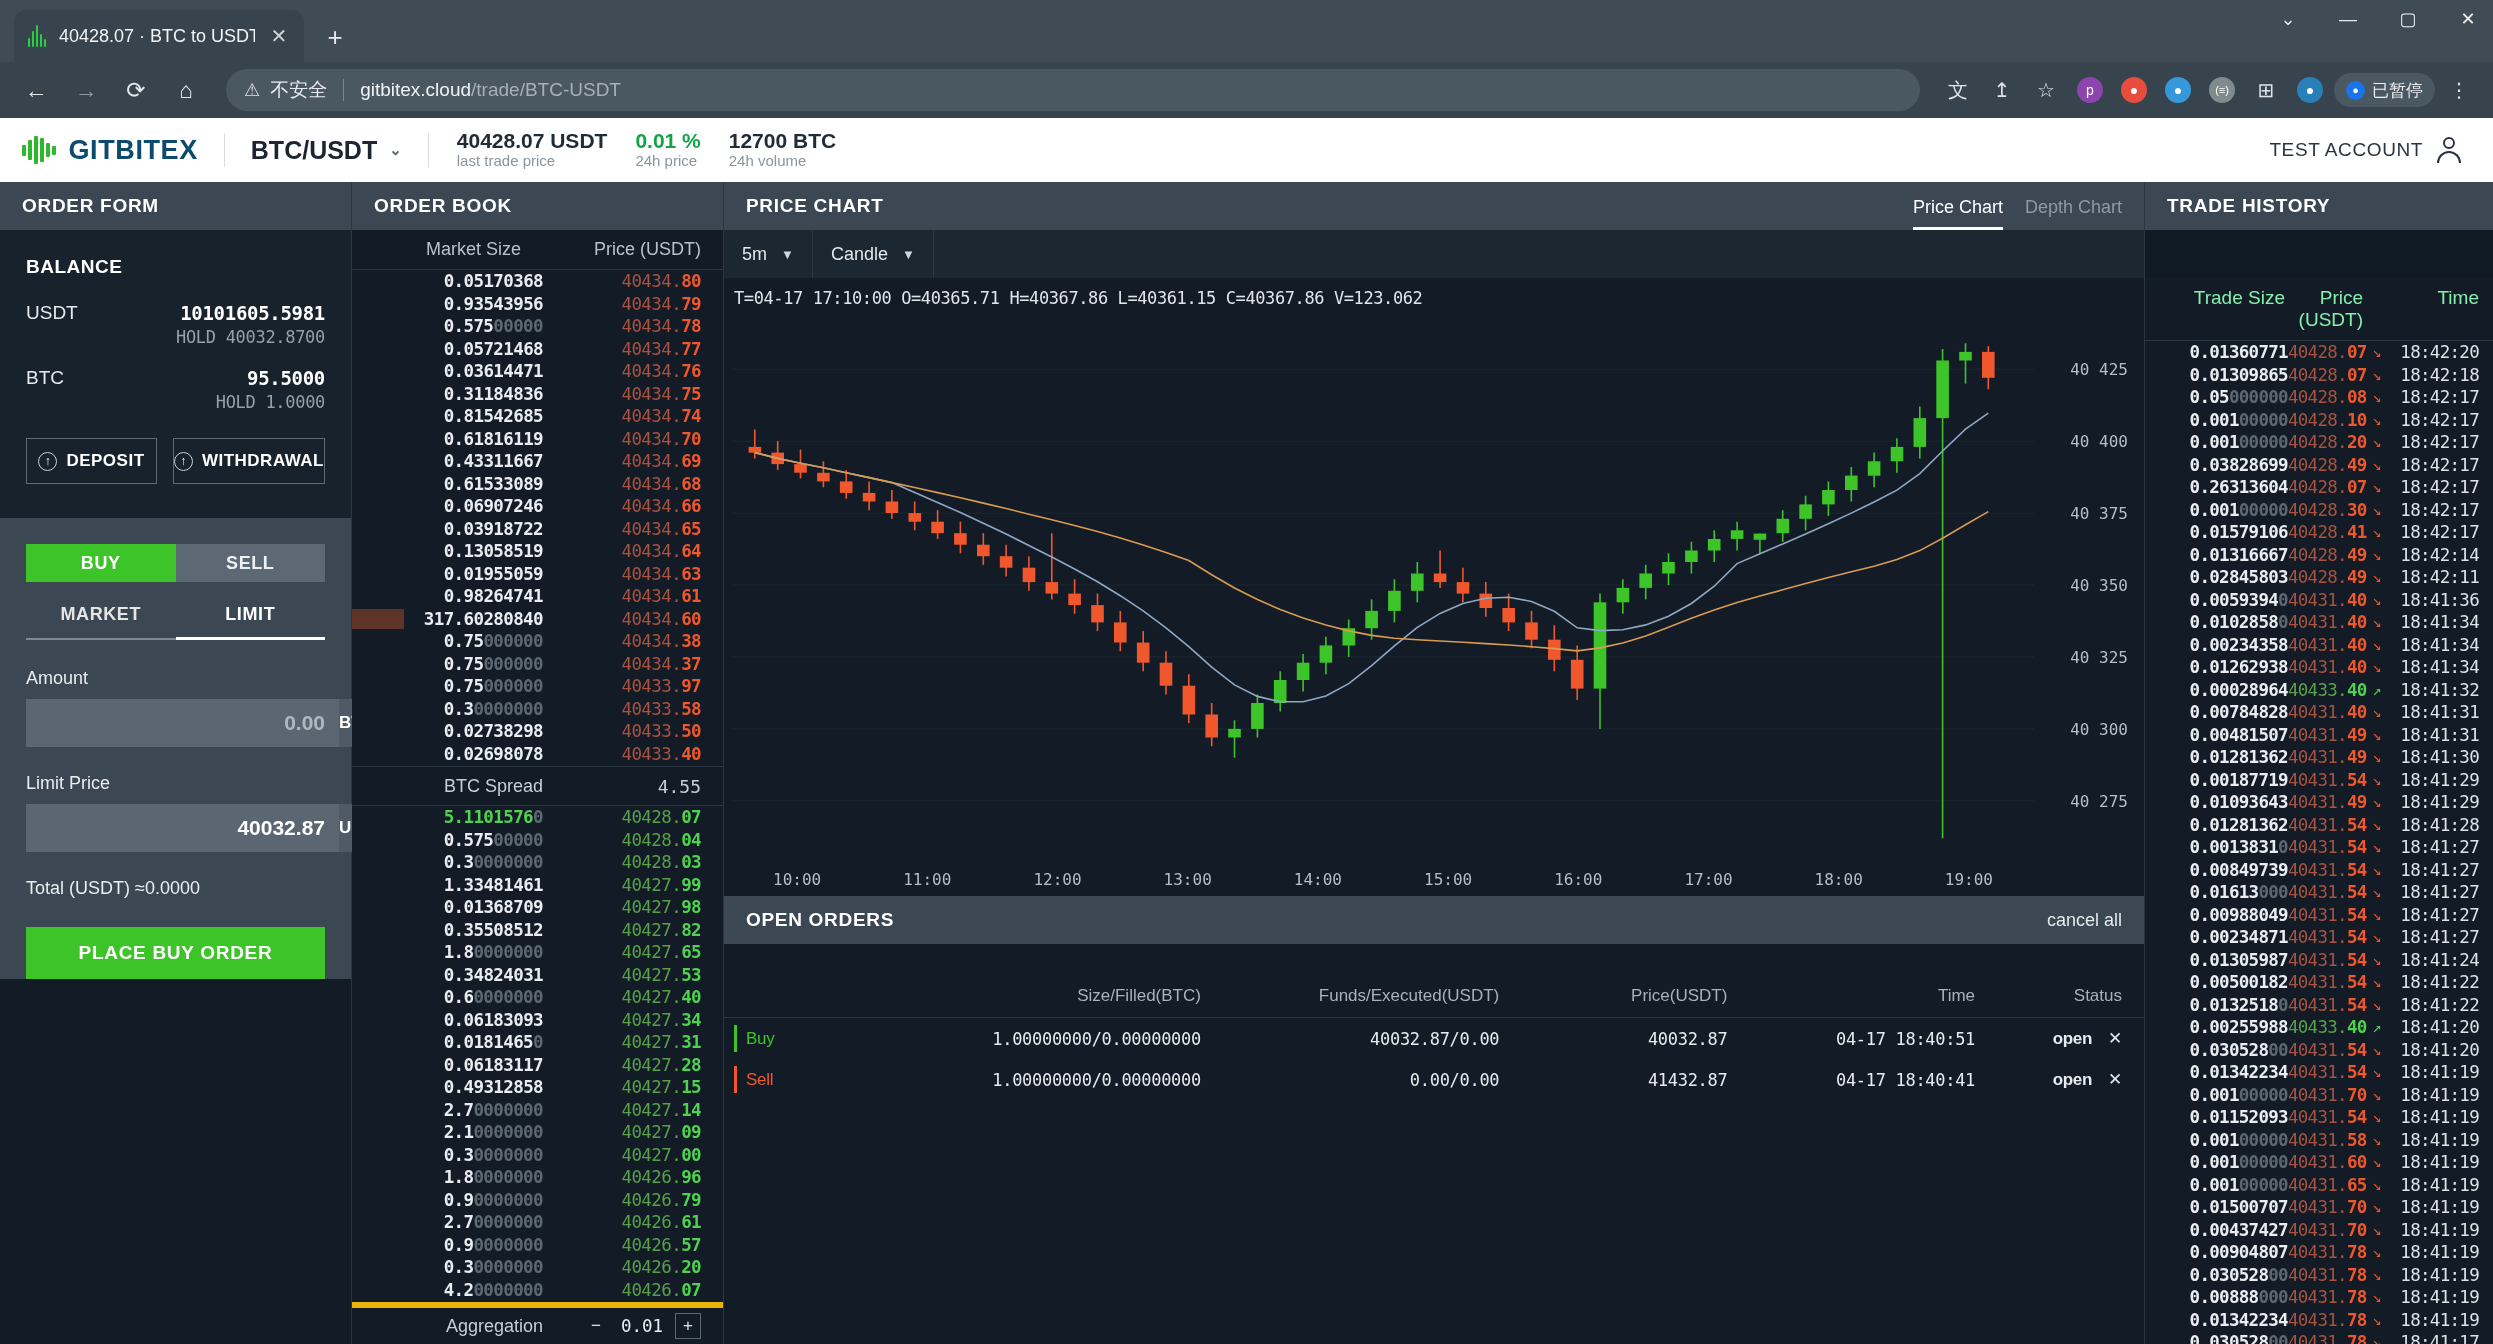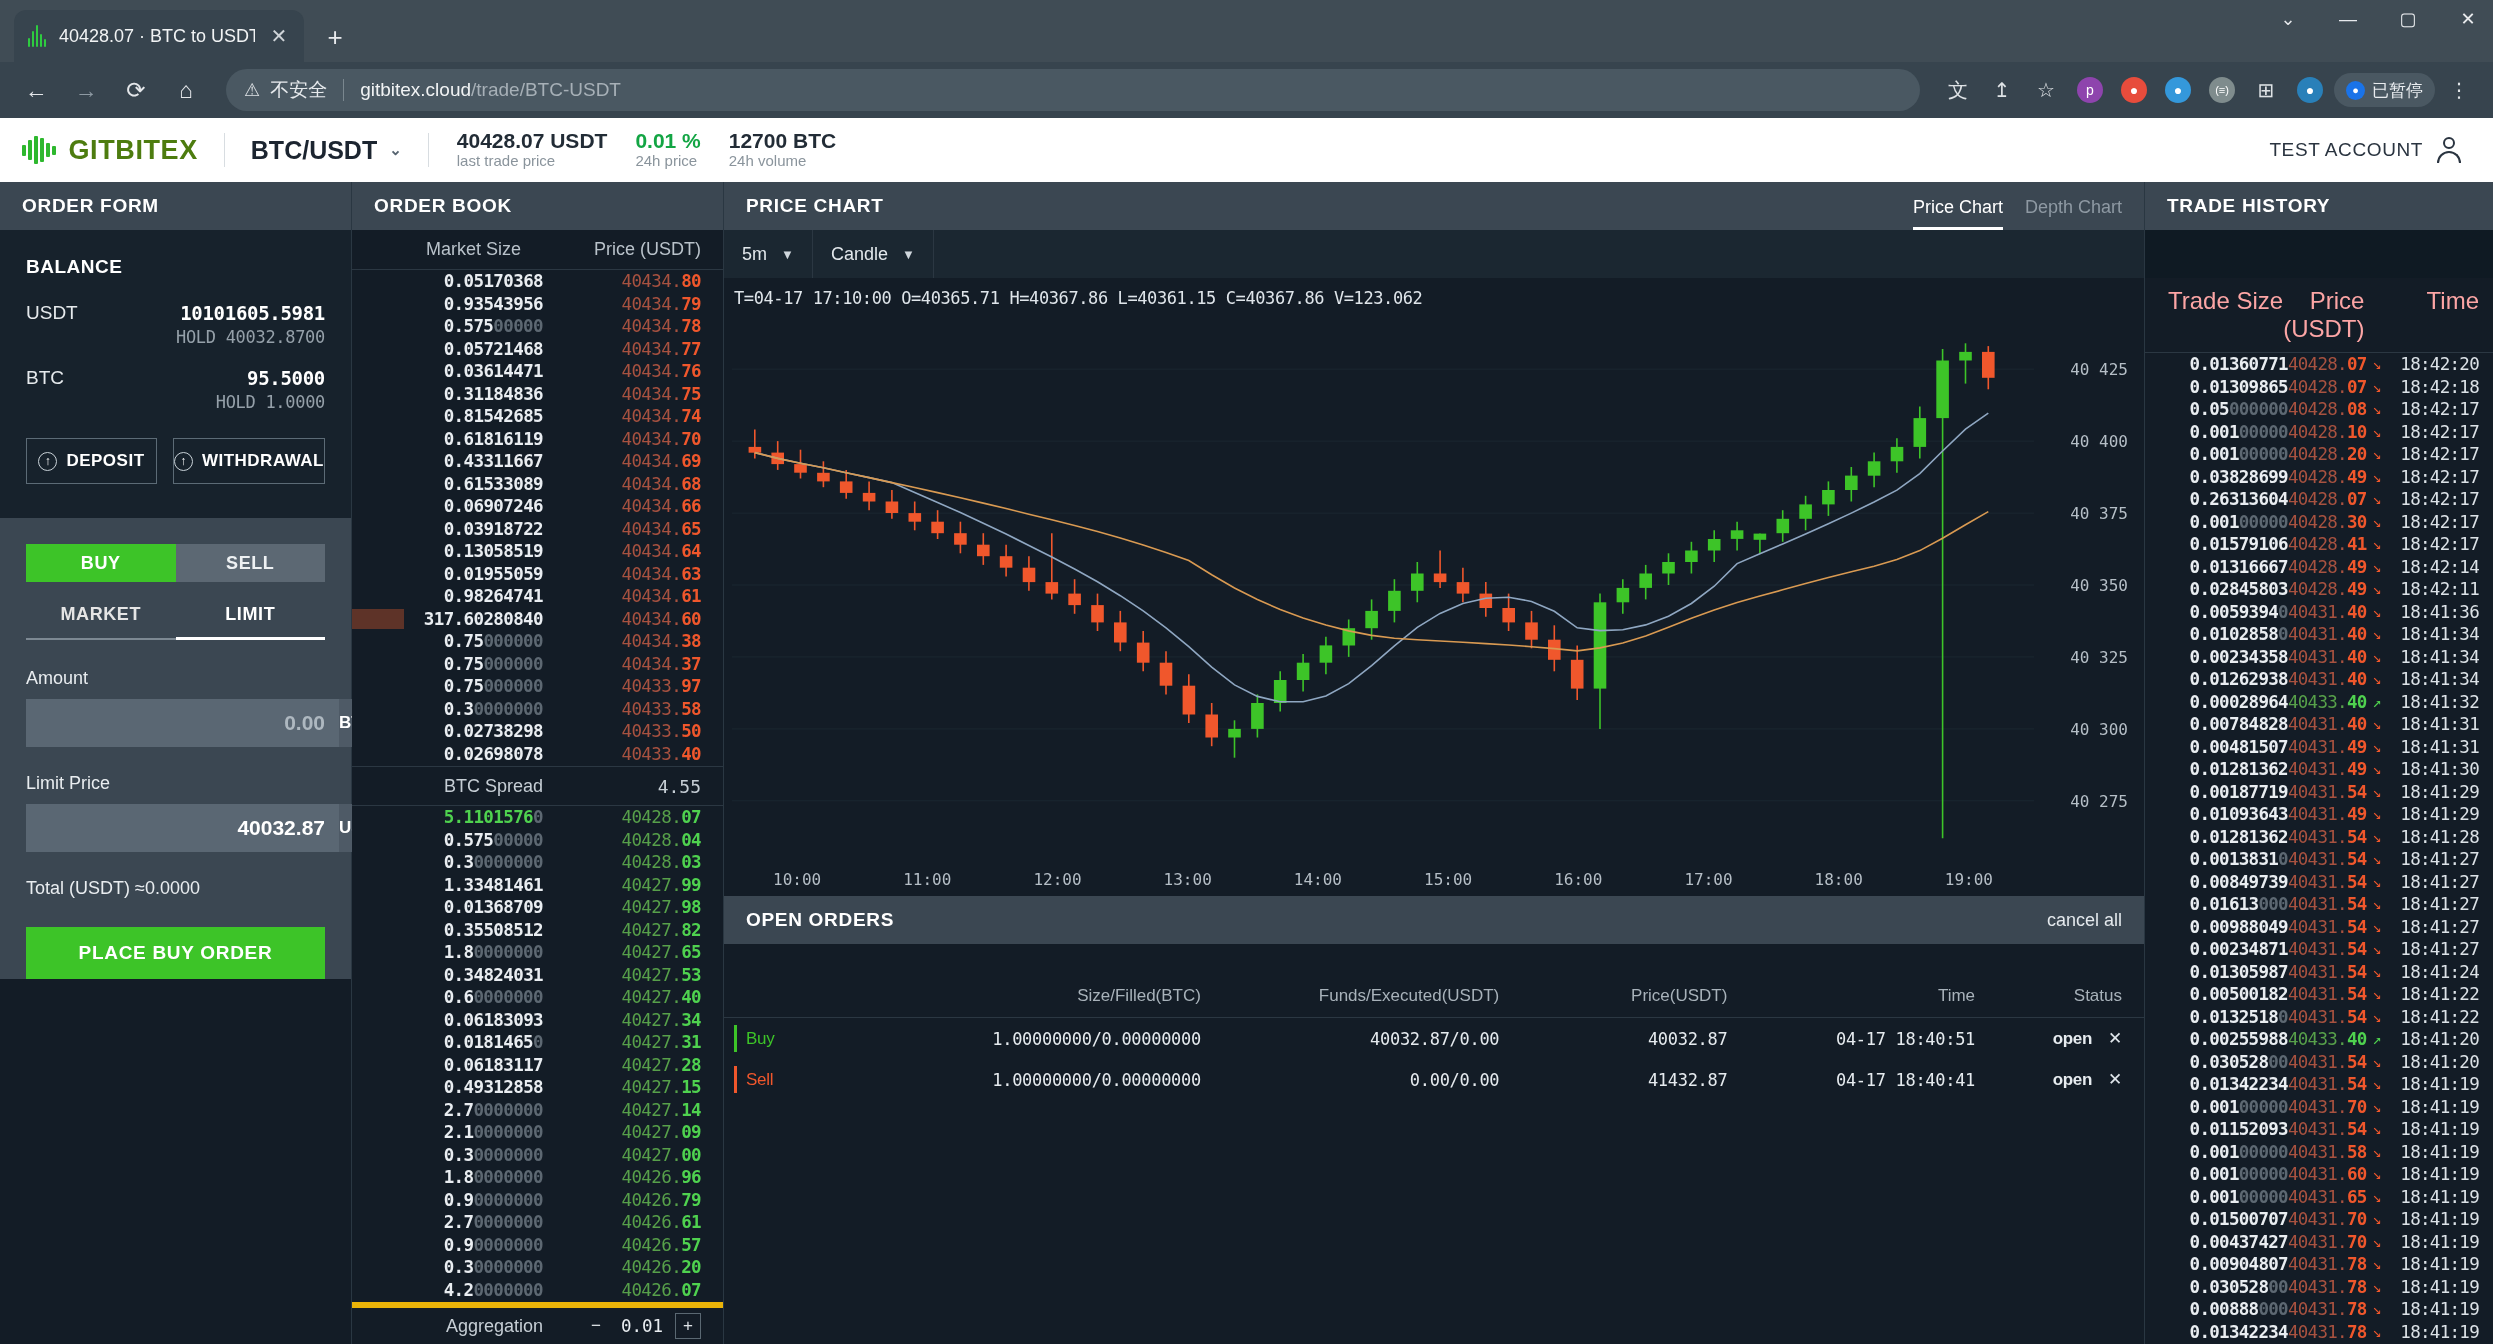--- a/index.html
+++ b/index.html
@@ -41,21 +41,21 @@
   .tb-ic { width: 40px; height: 40px; display: flex; align-items: center; justify-content: center; color: #dfe3e6; font-size: 20px; }
   .circ { width: 26px; height: 26px; border-radius: 50%; display:flex; align-items:center; justify-content:center; font-size:14px; color:#fff; }
   .pill { height: 34px; border-radius: 17px; background: #4a5862; display: flex; align-items: center; padding: 0 12px; gap: 7px; font-size: 17px; color: #e9ecef; }
 
   
   #app { flex: 1; display: flex; flex-direction: column; background: #131c26; min-height: 0; }
   .appbar { height: 64px; background: #ffffff; display: flex; align-items: center; padding: 0 22px; gap: 0; }
   .logo { display: flex; align-items: center; gap: 13px; padding-right: 26px; }
   .logo-bars { display: flex; align-items: center; gap: 2.5px; height: 30px; }
   .logo-bars i { display: block; width: 3.5px; background: #2eb82e; border-radius: 1px; }
-  .logo-text { font-size: 27px; font-weight: 800; letter-spacing: .6px; color: #4d7c0f; font-family: "Liberation Sans", sans-serif; }
+  .logo-text { font-size: 27px; font-weight: 800; letter-spacing: .6px; color: #0c4a6e; font-family: "Liberation Sans", sans-serif; }
   .vsep { width: 1px; height: 34px; background: #d8dde1; }
   .pair { display: flex; align-items: center; gap: 12px; padding: 0 26px; font-size: 25px; font-weight: 700; color: #1c2530; }
   .caret { font-size: 15px; color: #55636f; }
   .stat { padding: 0 0 0 28px; min-width: 0; }
   .stat .v { font-size: 21px; font-weight: 700; color: #222c36; line-height: 1.12; white-space: nowrap; }
   .stat .v.up { color: #13a544; }
   .stat .l { font-size: 15px; color: #8a949c; line-height: 1.25; white-space: nowrap; }
   .appbar-right { margin-left: auto; display: flex; align-items: center; gap: 12px; padding-right: 8px; }
   .account { font-size: 19px; letter-spacing: .6px; color: #2a3views; color: #2a3440; }
   .person { width: 28px; height: 28px; position: relative; }
@@ -182,21 +182,21 @@
   .oo-table .st .xx { margin-left: 16px; color: #dfe5ea; cursor: pointer; font-family: "Liberation Sans", sans-serif; }
   .col-side { width: 150px; }
   .col-size { width: 330px; }
   .col-funds { width: 300px; }
   .col-price { width: 230px; }
   .col-time { width: 250px; }
 
   
   #tradehist { width: 348px; flex: none; display: flex; flex-direction: column; min-height: 0; gap: 48px; }
   .th-body { flex: 1; background: #131c26; display: flex; flex-direction: column; min-height: 0; }
-  .th-colhead { display: flex; font-size: 24px; color: #fca5a5; padding: 9px 14px 9px 0; border-bottom: 1px solid #2b3742; flex: none; }
+  .th-colhead { display: flex; font-size: 19px; color: #86efac; padding: 9px 14px 9px 0; border-bottom: 1px solid #2b3742; flex: none; }
   .th-colhead .c1 { width: 140px; text-align: right; }
   .th-colhead .c2 { flex: 1; text-align: right; padding-right: 6px; }
   .th-colhead .c3 { width: 110px; text-align: right; }
   .th-scroll { flex: 1; overflow: hidden; }
   .th-row { display: flex; align-items: center; height: 22.5px; font-family: "DejaVu Sans Mono", monospace; font-size: 17.5px; letter-spacing: -.7px; }
   .th-row .sz { width: 145px; text-align: right; color: #e9edf1; font-weight: 700; }
   .th-row .sz .z { color: #5d6872; }
   .th-row .pr { flex: 1; text-align: right; padding-right: 2px; }
   .th-row.dn .pr { color: #a85240; }
   .th-row.dn .pr .hi { color: #f0572c; font-weight: 700; }

